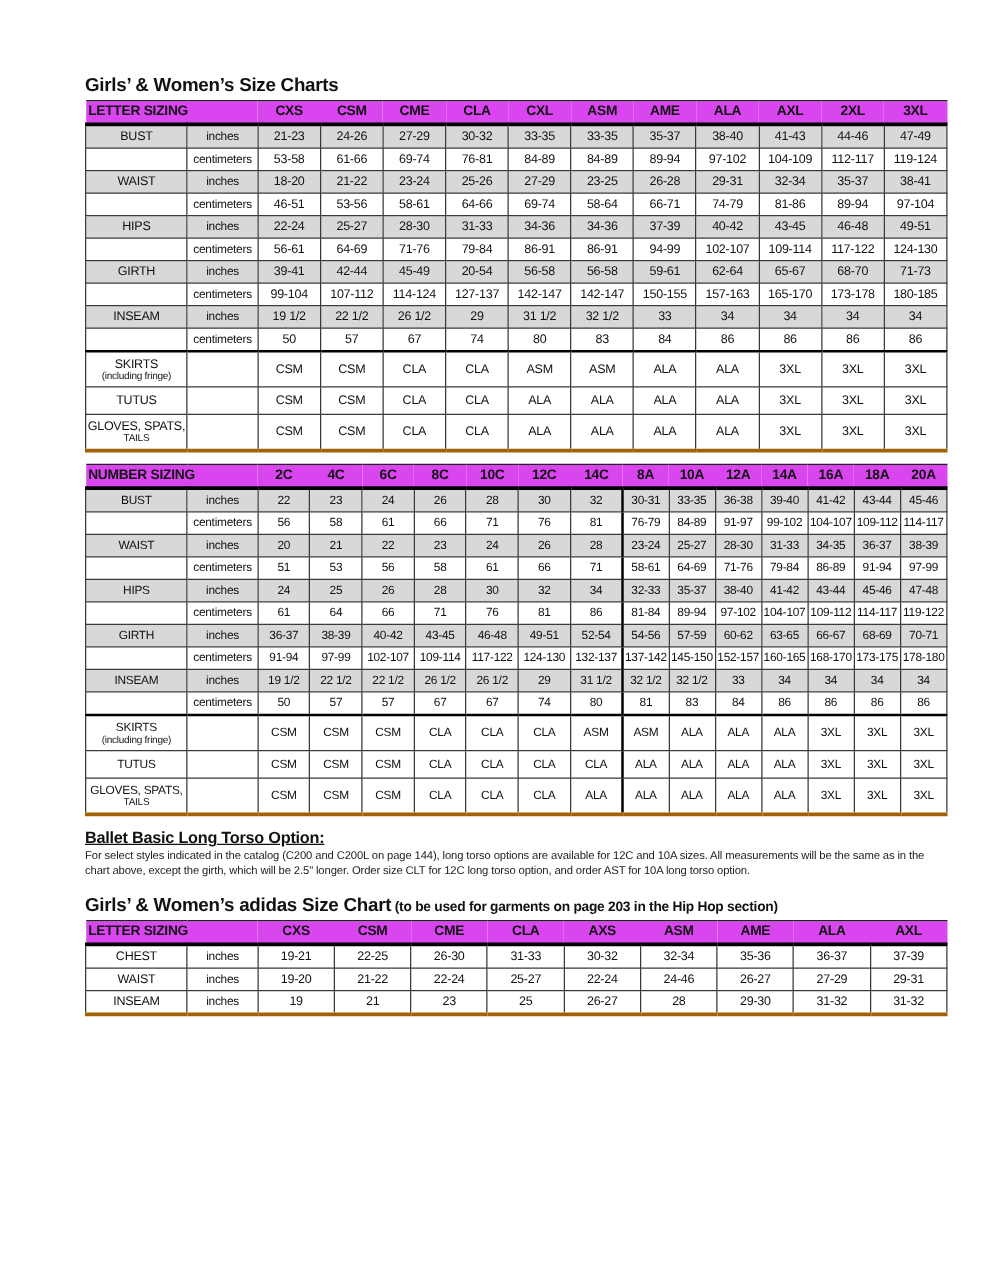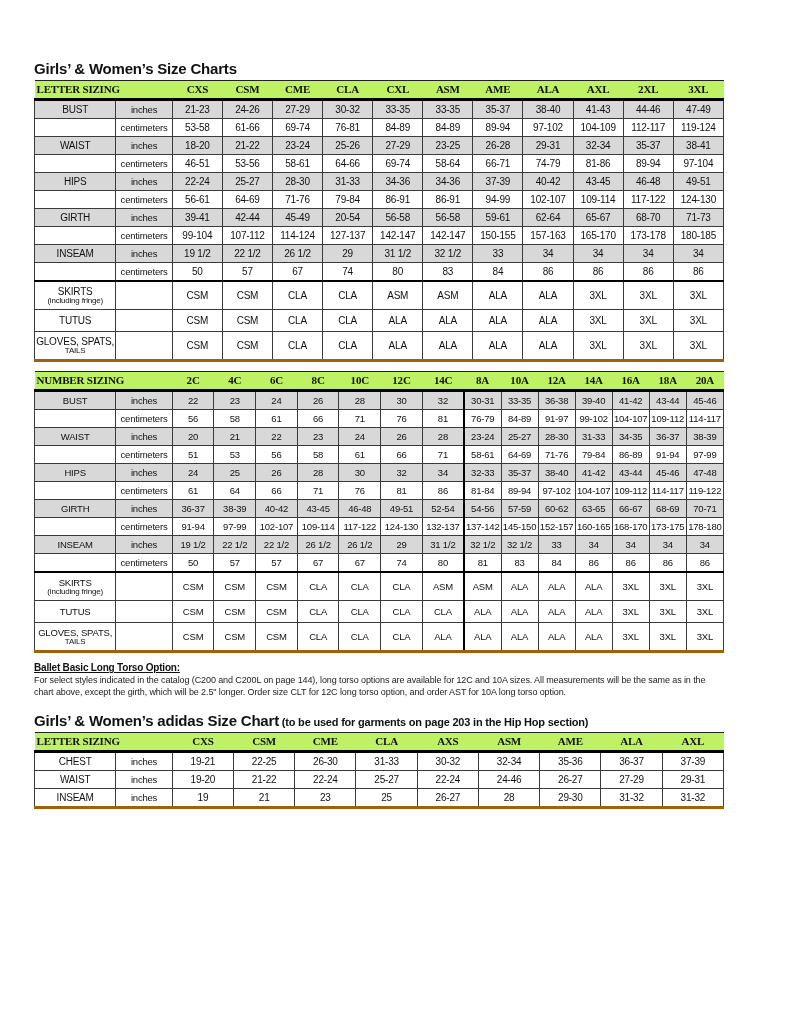--- a/index.html
+++ b/index.html
@@ -2,36 +2,36 @@
 <html><head>
 <meta charset="utf-8">
 <style>
   html,body { margin:0; padding:0; background:#ffffff; }
   body {
     width:796px; height:1024px; overflow:hidden;
     font-family:"Liberation Sans", sans-serif;
     color:#111;
     -webkit-font-smoothing:antialiased;
   }
-  .page { padding:60px 51px 0 34px; }
+  .page { padding:60px 51px 0 68px; }
 
   .page-title {
     font-size:15px; font-weight:bold; letter-spacing:-0.2px;
     margin:0 0 3px 0;
   }
   .page-title .title-suffix { font-size:11px; }
 
   table.size-table {
     width:690px; border-collapse:collapse; table-layout:fixed;
     margin:0 0 9px 0;
   }
   table.size-table thead th {
     border-top:1px solid #222; border-bottom:3px solid #000;
     font-size:11px; font-weight:bold; letter-spacing:-0.2px;
-    padding:2px 0 3px 0; text-align:center; background:#bef264;font-family:Liberation Serif, serif;
+    padding:2px 0 3px 0; text-align:center; background:#d946ef;
   }
   table.size-table thead th.head-label { text-align:left; padding-left:2px; }
   table.size-table tbody td {
     border:1px solid #3a3a3a;
     text-align:center; font-size:10px; letter-spacing:-0.2px;
     padding:0 1px; white-space:nowrap; overflow:hidden;
     height:17px; background:#fff;
   }
   table.size-table.dense tbody td { font-size:9.5px; }
   table.size-table tbody tr.shaded td { background:#d8d8d8; }
@@ -39,21 +39,21 @@
   table.size-table tbody tr.row-tall td { height:27px; }
   table.size-table tbody tr.section-break td { border-top:2.5px solid #000; }
   table.size-table tbody tr:last-child td { border-bottom:3px solid #a16207; }
   table.size-table td.col-div { border-right:2.5px solid #000; }
   table.size-table td .lbl2 { font-size:8px; letter-spacing:-0.2px; line-height:8px; }
   table.size-table td.unit-cell { font-size:9.5px; }
   table.size-table td.label-cell { font-size:10px; }
 
   .note-block { margin:2px 0 14px 0; }
   .note-title {
-    font-size:10px; font-weight:bold; text-decoration:underline;
+    font-size:13px; font-weight:bold; text-decoration:underline;
     letter-spacing:-0.2px; margin:0 0 1px 0;
   }
   .note-text {
     font-size:9px; letter-spacing:-0.1px; line-height:12px;
     margin:0; width:690px; color:#222;
   }
 </style>
 </head>
 <body>
 

